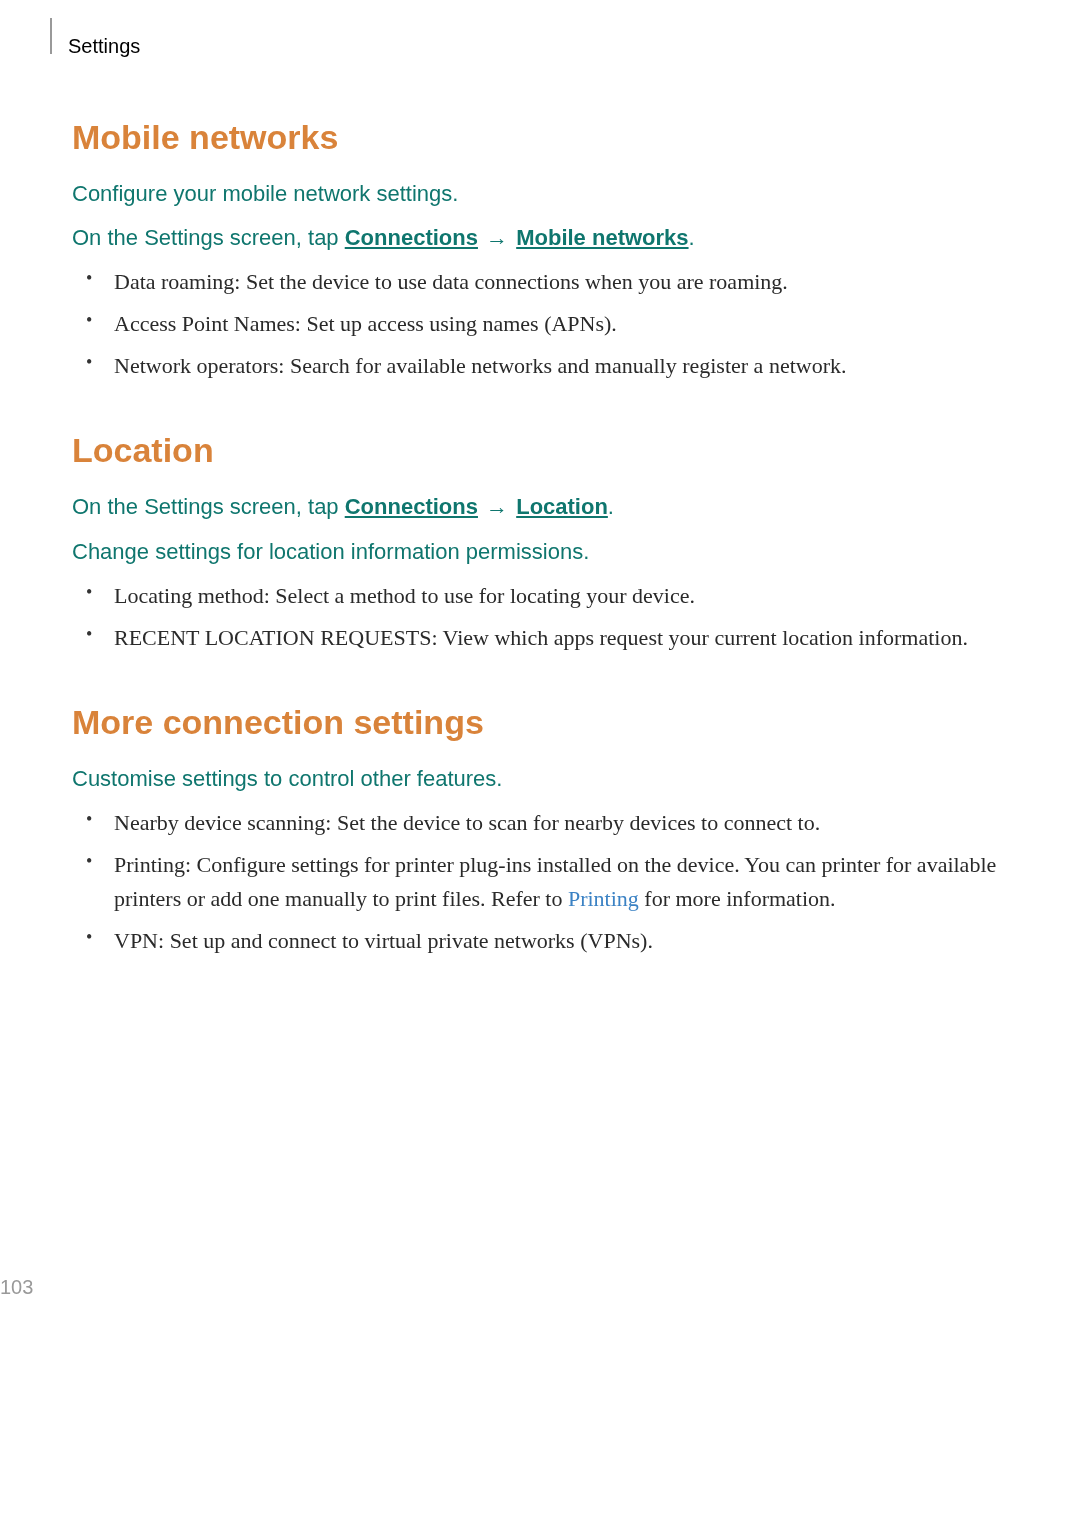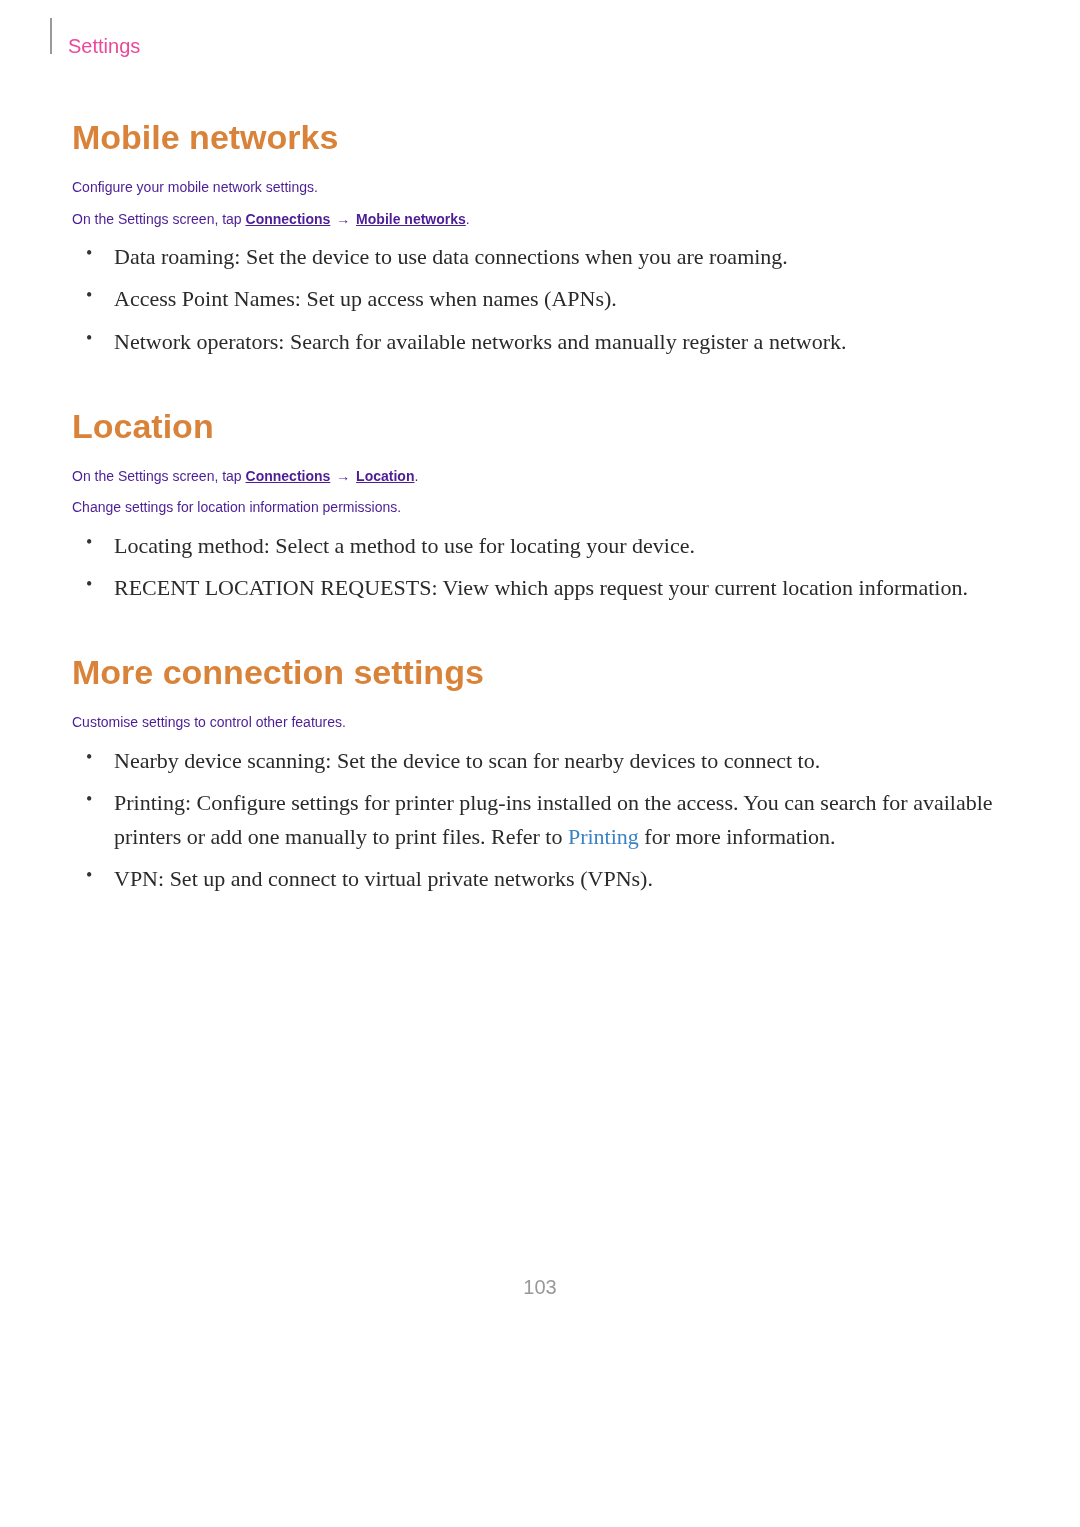--- a/index.html
+++ b/index.html
@@ -21,38 +21,38 @@
     .header-marker {
       position: absolute;
       top: 18px;
       left: 50px;
       width: 2px;
       height: 36px;
       background: #999;
     }
     .header-label {
       font-size: 20px;
-      color: #ec4899;
+      color: #000000;
       margin-left: -4px;
       margin-bottom: 60px;
       padding-left: 0;
     }
     .section-heading {
       font-size: 34px;
       color: #d9833a;
       font-weight: 700;
       margin-bottom: 20px;
       margin-top: 0;
     }
     .section-heading.later {
       margin-top: 48px;
     }
     .body-text {
-      font-size: 14px;
-      color: #4c1d95;
+      font-size: 22px;
+      color: #0f766e;
       line-height: 1.55;
       margin-bottom: 10px;
     }
     .body-text .bold {
       font-weight: 700;
       text-decoration: underline;
     }
     .arrow {
       padding: 0 2px;
     }
@@ -79,58 +79,58 @@
       font-size: 18px;
     }
     .link {
       color: #3b82c4;
     }
     .page-number {
       position: absolute;
       bottom: 228px;
       left: 0;
       width: 100%;
-      text-align: center;
+      text-align: left;
       font-size: 20px;
       color: #999;
     }
   </style>
 </head>
 <body>
 
 <div class="header-marker"></div>
 
 <div class="page">
 
   <div class="header-label">Settings</div>
 
   <h2 class="section-heading">Mobile networks</h2>
   <p class="body-text">Configure your mobile network settings.</p>
   <p class="body-text">
     <span>On the Settings screen, tap </span><span class="bold">Connections</span><span class="arrow"> → </span><span class="bold">Mobile networks</span><span>.</span>
   </p>
   <ul class="bullets">
     <li><span class="bold">Data roaming</span><span>: Set the device to use data connections when you are roaming.</span></li>
-    <li><span class="bold">Access Point Names</span><span>: Set up access when names (APNs).</span></li>
+    <li><span class="bold">Access Point Names</span><span>: Set up access using names (APNs).</span></li>
     <li><span class="bold">Network operators</span><span>: Search for available networks and manually register a network.</span></li>
   </ul>
 
   <h2 class="section-heading later">Location</h2>
   <p class="body-text">
     <span>On the Settings screen, tap </span><span class="bold">Connections</span><span class="arrow"> → </span><span class="bold">Location</span><span>.</span>
   </p>
   <p class="body-text">Change settings for location information permissions.</p>
   <ul class="bullets">
     <li><span class="bold">Locating method</span><span>: Select a method to use for locating your device.</span></li>
     <li><span class="bold">RECENT LOCATION REQUESTS</span><span>: View which apps request your current location information.</span></li>
   </ul>
 
   <h2 class="section-heading later">More connection settings</h2>
   <p class="body-text">Customise settings to control other features.</p>
   <ul class="bullets">
     <li><span class="bold">Nearby device scanning</span><span>: Set the device to scan for nearby devices to connect to.</span></li>
-    <li><span class="bold">Printing</span><span>: Configure settings for printer plug-ins installed on the access. You can search for available printers or add one manually to print files. Refer to </span><span class="link">Printing</span><span> for more information.</span></li>
+    <li><span class="bold">Printing</span><span>: Configure settings for printer plug-ins installed on the device. You can printer for available printers or add one manually to print files. Refer to </span><span class="link">Printing</span><span> for more information.</span></li>
     <li><span class="bold">VPN</span><span>: Set up and connect to virtual private networks (VPNs).</span></li>
   </ul>
 
 </div>
 
 <div class="page-number">103</div>
 
 </body></html>

